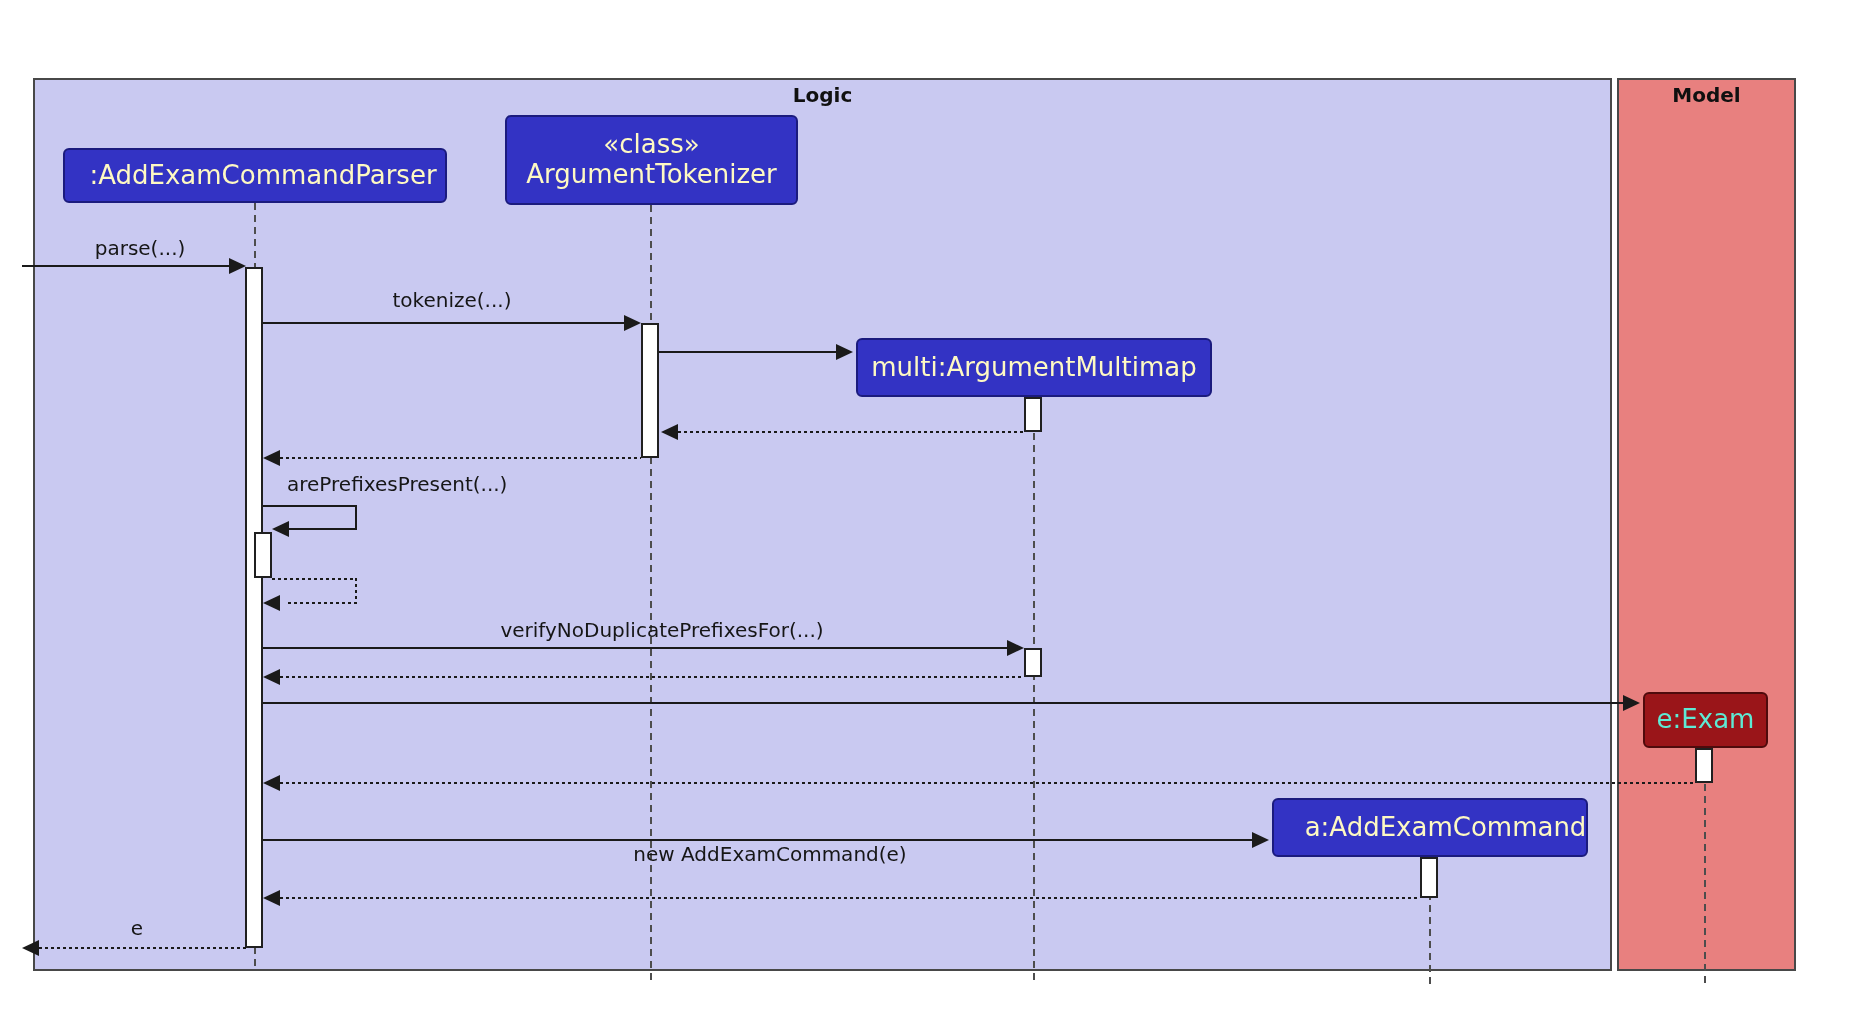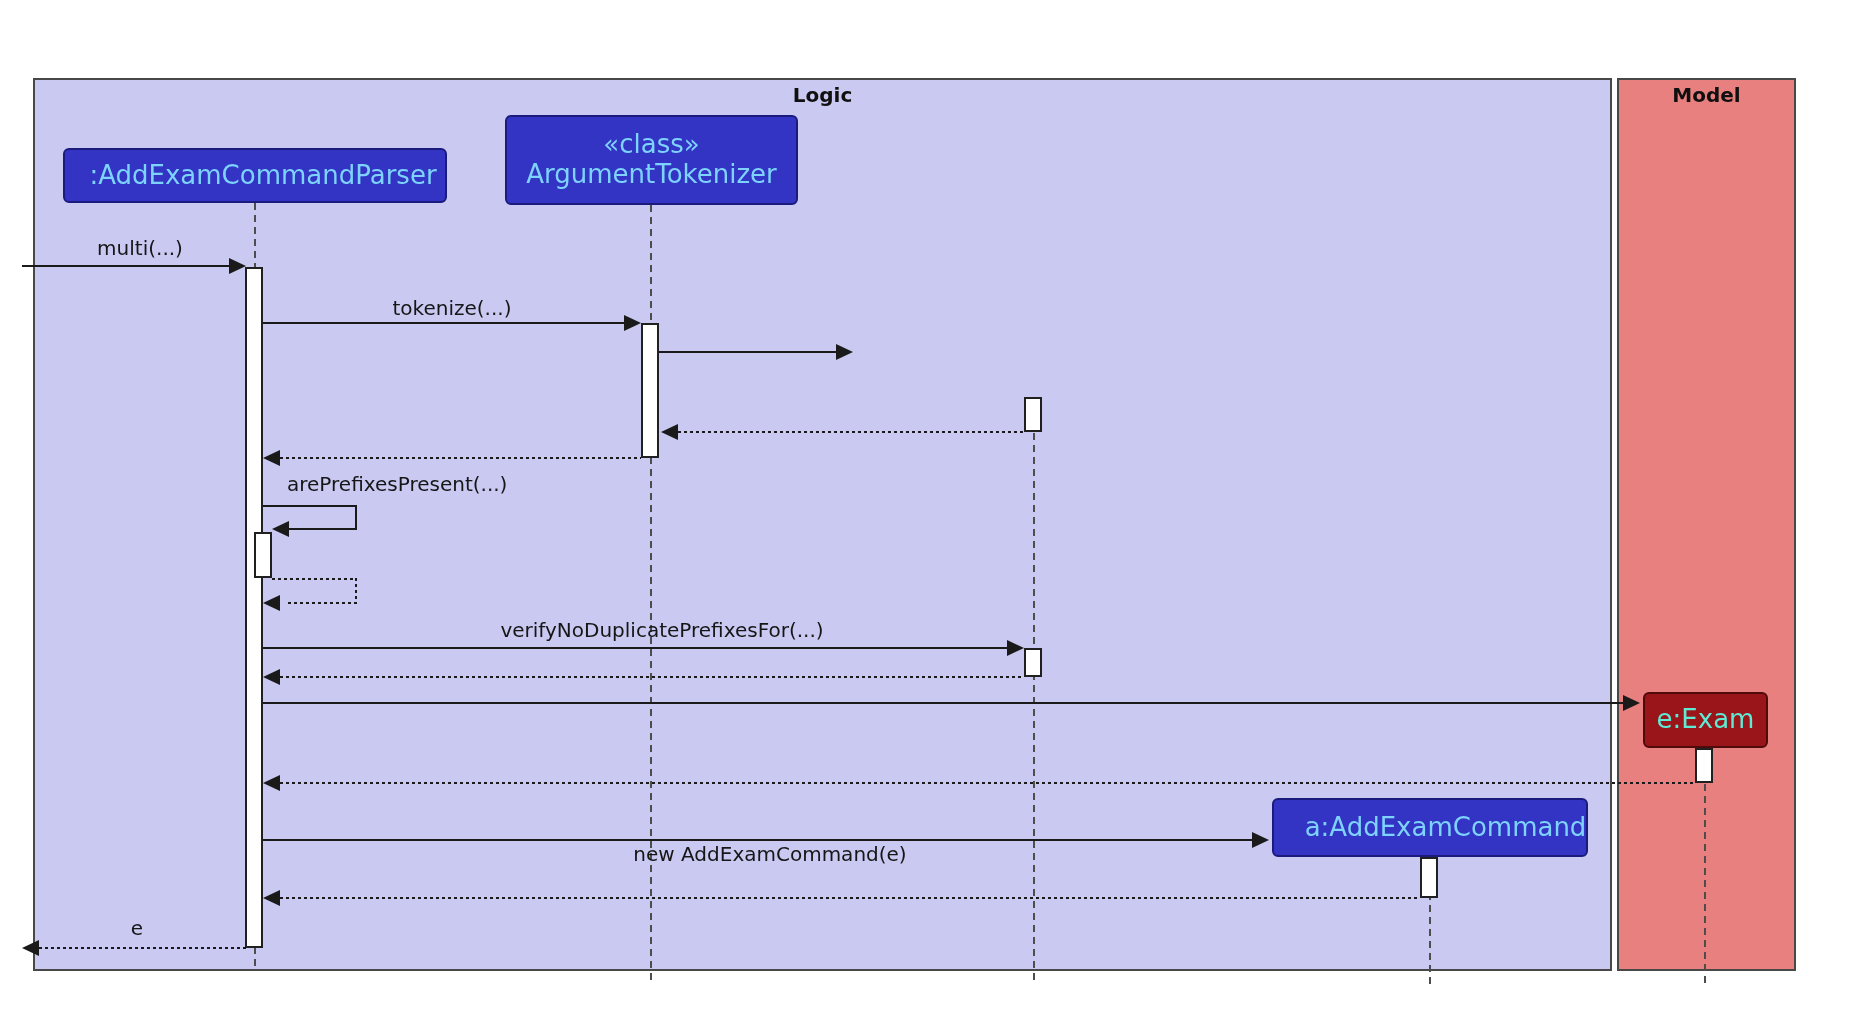--- a/index.html
+++ b/index.html
@@ -12,21 +12,21 @@
   .frame-title {
     position:absolute; text-align:center; font-weight:bold; font-size:20px; color:#101010;
     white-space:nowrap;
   }
   .lifeline {
     position:absolute; width:2px;
     background:repeating-linear-gradient(180deg,#4d4d4d 0 7px,transparent 7px 12px);
   }
   .participant {
     position:absolute; box-sizing:border-box; border-radius:6px;
-    background:#3333C4; border:2px solid #1b1b7e; color:#7dd3fc;
+    background:#3333C4; border:2px solid #1b1b7e; color:#fef9c3;
     display:flex; flex-direction:column; align-items:center; justify-content:center;
     text-align:center; font-size:26px; line-height:1.15; white-space:nowrap;
   }
   .participant.model-obj { background:#9A1519; border-color:#4f0a0c; color:#5eead4; }
   .activation {
     position:absolute; width:18px; box-sizing:border-box;
     background:#ffffff; border:2px solid #202020;
   }
   .sline { position:absolute; height:2px; background:#1a1a1a; }
   .dline {
@@ -79,34 +79,37 @@
 
   <div class="participant" style="left:63px; top:148px; width:384px; height:55px;padding-left:16px;">
     <span>:AddExamCommandParser</span>
   </div>
 
   <div class="participant" style="left:505px; top:115px; width:293px; height:90px;">
     <span>«class»</span>
     <span>ArgumentTokenizer</span>
   </div>
 
+  <div class="participant" style="left:856px; top:338px; width:356px; height:59px;">
+    <span>multi:ArgumentMultimap</span>
+  </div>
 
   <div class="participant model-obj" style="left:1643px; top:692px; width:125px; height:56px;">
     <span>e:Exam</span>
   </div>
 
   <div class="participant" style="left:1272px; top:798px; width:316px; height:59px;padding-left:31px;">
     <span>a:AddExamCommand</span>
   </div>
 
-  <div class="msg-label centered" style="left:140px; top:236px;">multi(...)</div>
+  <div class="msg-label centered" style="left:140px; top:236px;">parse(...)</div>
   <div class="sline" style="left:22px; top:265px; width:208px;"></div>
   <div class="head-r" style="left:229px; top:258px;"></div>
 
-  <div class="msg-label centered" style="left:452px; top:296px;">tokenize(...)</div>
+  <div class="msg-label centered" style="left:452px; top:288px;">tokenize(...)</div>
   <div class="sline" style="left:263px; top:322px; width:361px;"></div>
   <div class="head-r" style="left:624px; top:315px;"></div>
 
   <div class="sline" style="left:659px; top:351px; width:177px;"></div>
   <div class="head-r" style="left:836px; top:344px;"></div>
 
   <div class="dline" style="left:678px; top:431px; width:346px;"></div>
   <div class="head-l" style="left:661px; top:424px;"></div>
 
   <div class="dline" style="left:280px; top:457px; width:361px;"></div>

